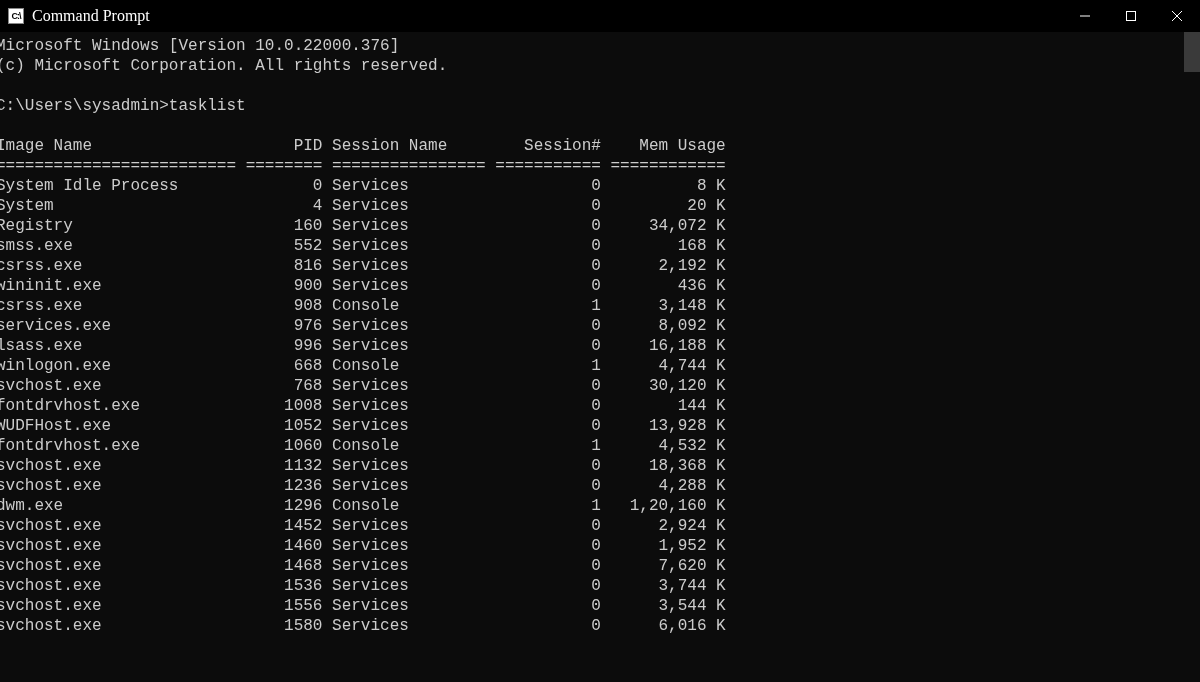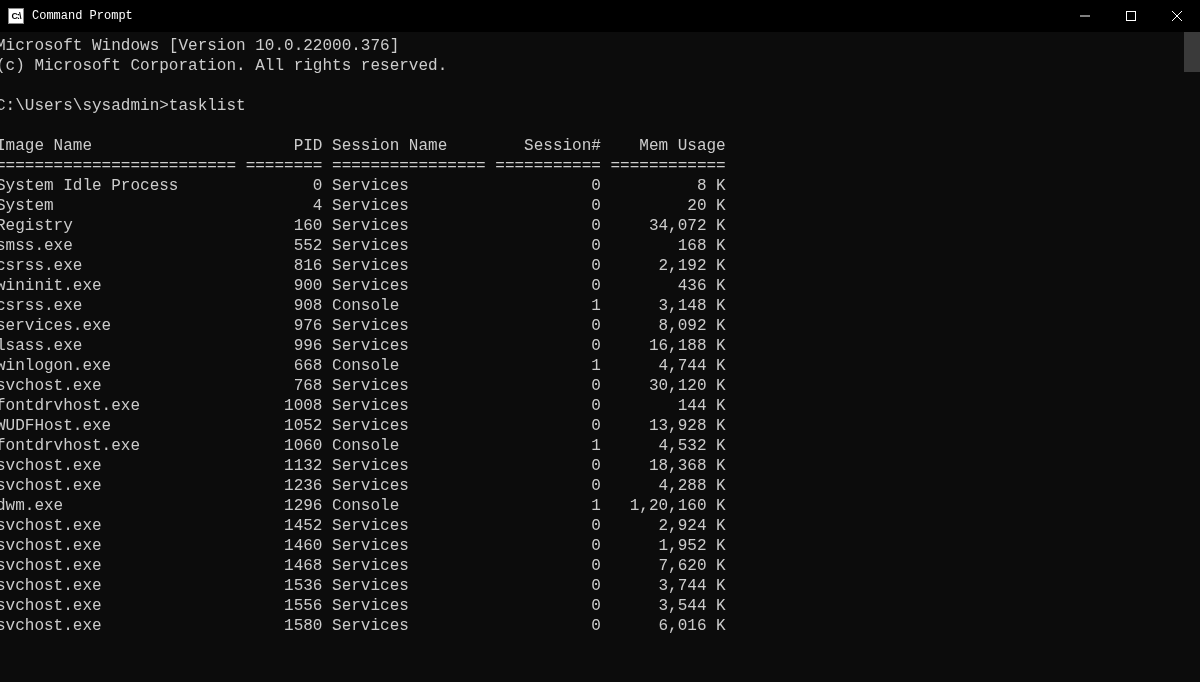--- a/index.html
+++ b/index.html
@@ -40,22 +40,22 @@
       justify-content: center;
       font-size: 9px;
       color: #000;
       font-weight: bold;
       font-family: Arial, sans-serif;
       border: 1px solid #888;
       letter-spacing: -1px;
     }
     .titlebar-title {
       color: #ffffff;
-      font-family: Liberation Mono, monospace;
-      font-size: 12px;
+      font-family: Liberation Serif, serif;
+      font-size: 16px;
       font-weight: 400;
     }
     .titlebar-controls {
       display: flex;
       height: 100%;
     }
     .titlebar-btn {
       width: 46px;
       height: 32px;
       display: flex;

